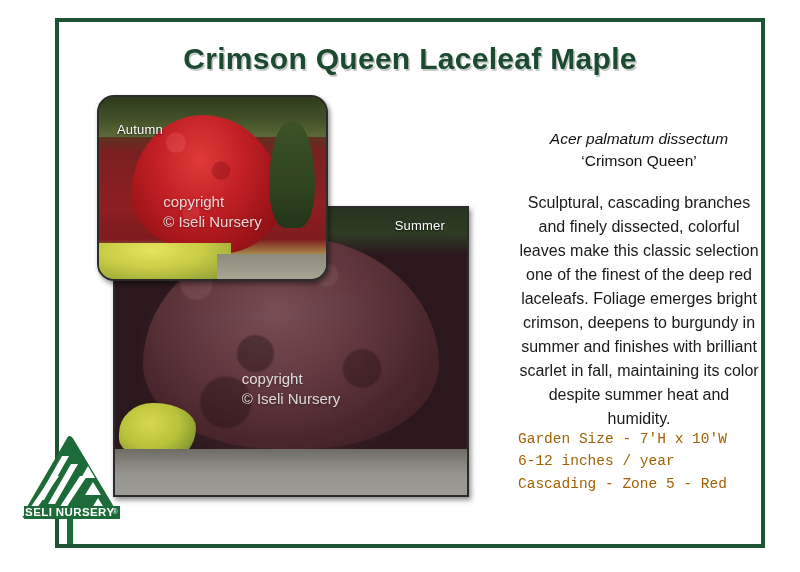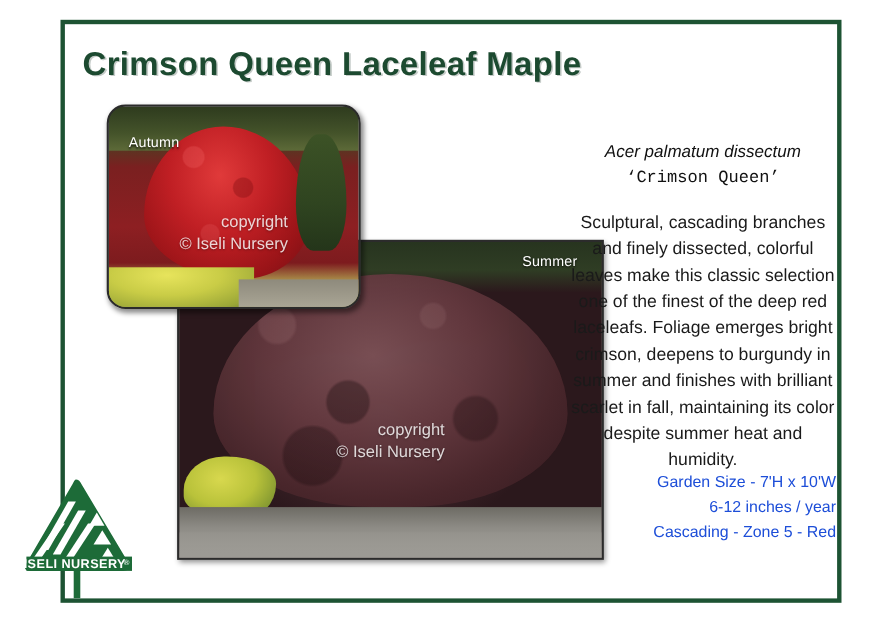--- a/index.html
+++ b/index.html
@@ -34,21 +34,21 @@
     border: 1px solid #ffffff;
     pointer-events: none;
   }
 
   
   #page-title {
     position: absolute;
     left: 75px;
     top: 42px;
     width: 670px;
-    text-align: left;
+    text-align: center;
     font-family: "Liberation Sans", sans-serif;
     font-size: 30px;
     font-weight: 600;
     letter-spacing: 0.3px;
     color: #1c4a30;
     text-shadow: 1.5px 1.5px 0 rgba(150,160,155,0.55);
     white-space: nowrap;
   }
 
   
@@ -56,31 +56,30 @@
     position: absolute;
     overflow: hidden;
     border: 2px solid #2b2b2b;
     box-sizing: border-box;
     box-shadow: 2px 3px 5px rgba(0,0,0,0.45);
   }
 
   
   #photo-summer {
     left: 113px;
-    top: 218px;
-    width: 388px;
+    top: 206px;
+    width: 356px;
     height: 291px;
     background:
       radial-gradient(ellipse 150px 120px at 48% 52%, #6b4348 0%, #553238 42%, #3a2126 72%, #2b181c 100%),
       linear-gradient(to bottom,
         #2d3a26 0%, #33412a 9%,
         #4a3a33 16%, #5a3f3c 26%,
         #5e3f3e 55%, #4a3034 76%,
         #6c6a63 85%, #8e8c86 93%, #a5a39d 100%);
-    margin-left: 48px;
   }
   #photo-summer .veg-top {
     position: absolute; left: 0; top: 0; width: 100%; height: 16%;
     background: linear-gradient(to bottom, #27341f 0%, #2f3d24 55%, rgba(60,50,40,0) 100%);
   }
   #photo-summer .canopy {
     position: absolute;
     left: 8%; top: 10%;
     width: 84%; height: 74%;
     border-radius: 50% 50% 45% 45% / 60% 60% 40% 40%;
@@ -180,21 +179,21 @@
     z-index: 5;
     white-space: nowrap;
   }
   #label-autumn { left: 18px; top: 25px; }
   #label-summer { right: 22px; top: 10px; }
 
   
   .watermark {
     position: absolute;
     z-index: 6;
-    text-align: right;
+    text-align: left;
     color: rgba(255,255,255,0.82);
     font-family: "Liberation Sans", sans-serif;
     font-size: 15px;
     line-height: 1.35;
     text-shadow: 0 1px 2px rgba(0,0,0,0.35);
     pointer-events: none;
     white-space: nowrap;
   }
   #watermark-autumn { left: 50%; top: 52%; transform: translate(-50%, 0); }
   #watermark-summer { left: 50%; top: 56%; transform: translate(-50%, 0); }
@@ -207,40 +206,40 @@
     width: 242px;
     text-align: center;
   }
   #botanical-name {
     font-family: "Liberation Sans", sans-serif;
     font-size: 15.5px;
     line-height: 1.45;
     color: #111111;
   }
   #botanical-species { font-style: italic; display: block; margin-top: 28px; }
-  #botanical-cultivar { font-style: normal; display: block; font-family: Liberation Mono, monospace; }
+  #botanical-cultivar { font-style: normal; display: block; }
 
   #description {
     margin-top: 18px;
     font-family: Liberation Sans, sans-serif;
     font-size: 16px;
     line-height: 1.5;
     color: #1a1a1a;
   }
 
   #specs {
     position: absolute;
     left: 518px;
     top: 428px;
     width: 242px;
-    text-align: right;
-    font-family: Liberation Sans, sans-serif;
+    text-align: left;
+    font-family: Liberation Mono, monospace;
     font-size: 14.5px;
     line-height: 1.55;
-    color: #1d4ed8;
+    color: #a16207;
   }
   #specs div { white-space: nowrap; }
 
   
   #logo {
     position: absolute;
     left: 16px;
     top: 432px;
     width: 110px;
     height: 112px;

